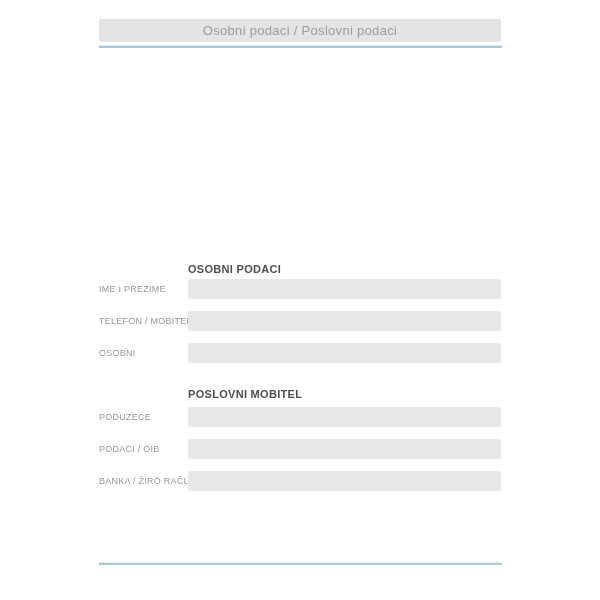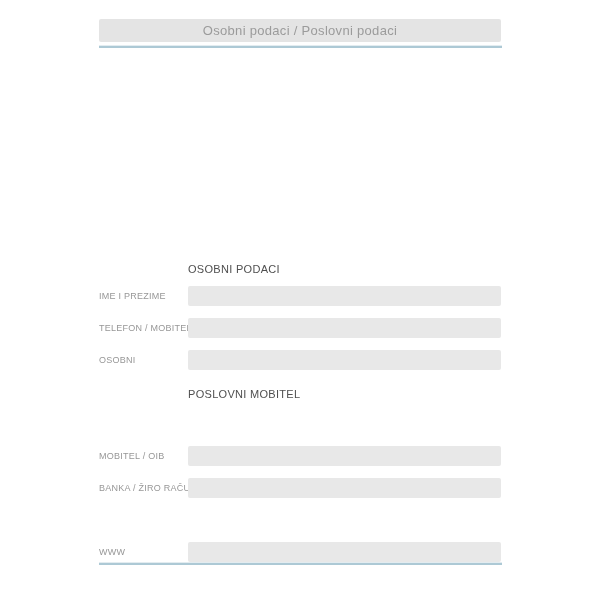--- a/index.html
+++ b/index.html
@@ -36,30 +36,29 @@
     height: 2px;
     background: #adc9d5;
     border-top: 1px solid #e3ecf0;
   }
   .divider.top { top: 45px; }
   .divider.bottom { top: 562px; }
   .section-heading {
     position: absolute;
     left: 188px;
     font-size: 11px;
-    font-weight: normal;
+    font-weight: bold;
     color: #4f4f4f;
     letter-spacing: 0.3px;
   }
   .row {
     position: absolute;
     left: 99px;
     width: 402px;
     height: 20px;
-    margin-top: 7px;
   }
   .field-label {
     position: absolute;
     left: 0;
     top: 0;
     height: 20px;
     line-height: 20px;
     font-size: 9px;
     color: #979797;
     letter-spacing: 0.25px;
@@ -104,32 +103,32 @@
     <input class="field-input" type="text" value="" style="">
   </div>
 
   <div class="row" style="top:343px">
     <label class="field-label">OSOBNI</label>
     <input class="field-input" type="text" value="" style="">
   </div>
 
   <div class="section-heading" style="top:388px">POSLOVNI MOBITEL</div>
 
+  <div class="row" style="top:407px">
+    <label class="field-label">PODUZEĆE</label>
+    <input class="field-input" type="text" value="" style="">
+  </div>
 
   <div class="row" style="top:439px">
-    <label class="field-label">MOBITEL / OIB</label>
+    <label class="field-label">PODACI / OIB</label>
     <input class="field-input" type="text" value="" style="">
   </div>
 
   <div class="row" style="top:471px">
     <label class="field-label">BANKA / ŽIRO RAČUN</label>
     <input class="field-input" type="text" value="" style="">
   </div>
 
 
-  <div class="row" style="top:535px">
-    <label class="field-label">WWW</label>
-    <input class="field-input" type="text" value="" style="">
-  </div>
 
   <div class="divider bottom"></div>
 
 </div>
 
 </body></html>

